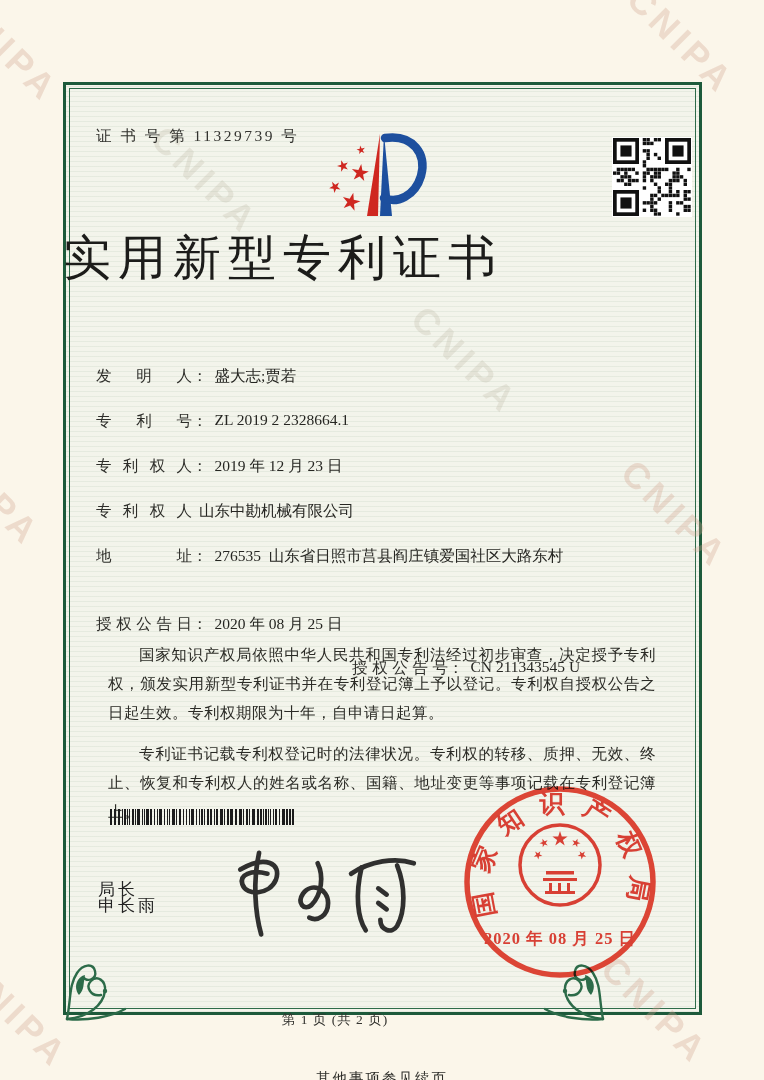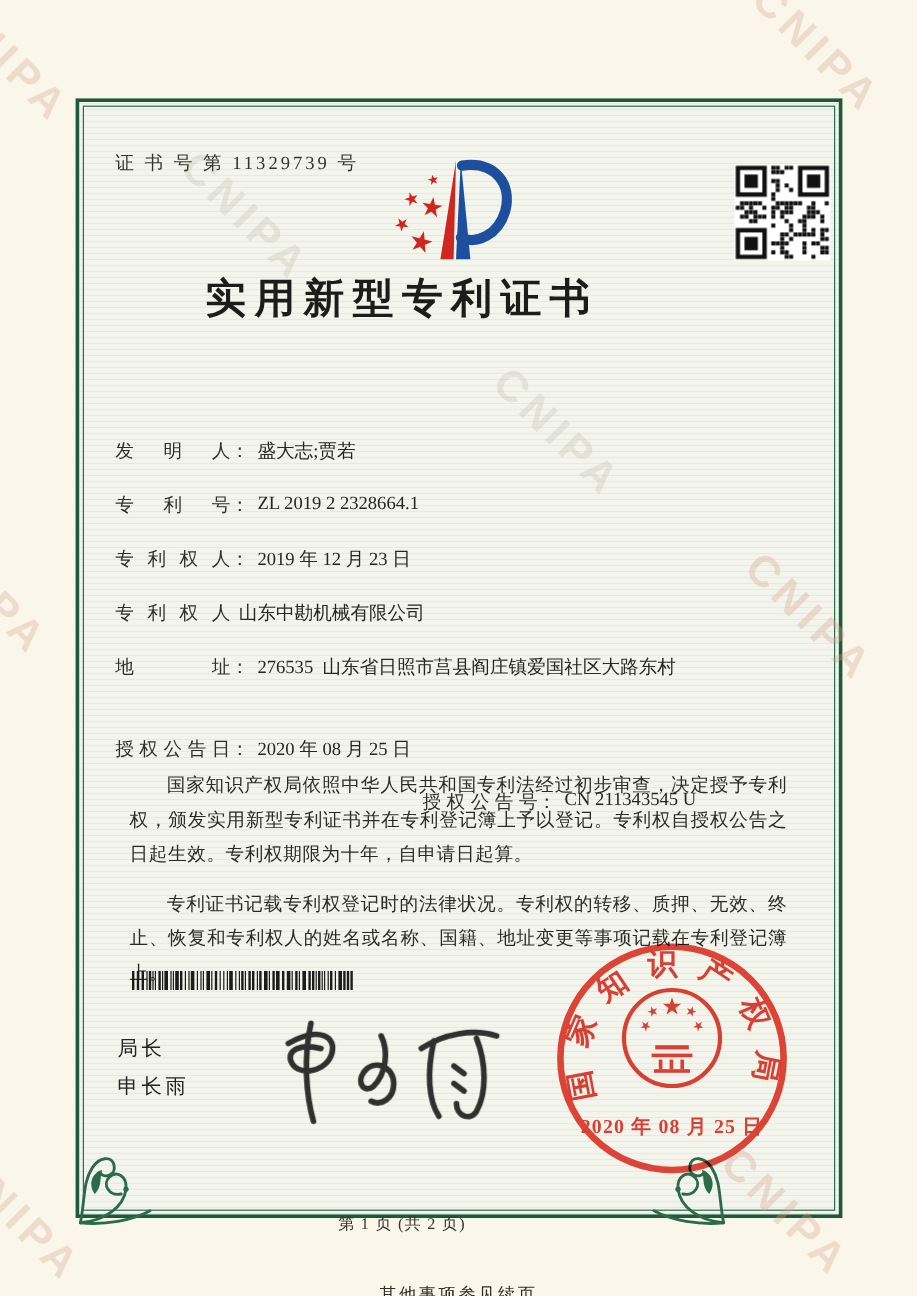--- a/index.html
+++ b/index.html
@@ -53,22 +53,21 @@
   }
   
   .cert-no{
     position:absolute;left:33px;top:44px;
     font-size:15.5px;letter-spacing:2.5px;color:#33332f;
   }
   .logo{position:absolute;left:250px;top:44px;width:122px;height:98px;}
   .qr{position:absolute;left:549px;top:55px;width:78px;height:78px;background:#fff;padding:1px;}
   .title{
     position:absolute;left:0;top:144px;width:100%;
-    text-align:center;
-    font-size:34px;font-weight:bold;letter-spacing:7px;
+    font-size:48px;font-weight:normal;letter-spacing:7px;
     color:#1c1c1a;
   }
   
   .row{position:absolute;left:33px;width:580px;font-size:15.5px;white-space:nowrap;}
   .r1{top:238px}.r2{top:284px}.r3{top:329px}.r4{top:374px}.r5{top:419px}.r6{top:464px}.r7{top:532px}
   .lbl{
     display:inline-block;width:96px;
     text-align:justify;text-align-last:justify;
     vertical-align:top;color:#2e2e2a;
   }
@@ -83,21 +82,21 @@
   }
   .body-text p{margin:12px;text-indent:2em;}
   
   .barcode{position:absolute;left:45px;top:727px;width:190px;height:16px;}
   
   .signer{
     position:absolute;left:35px;
     font-family:"Liberation Sans", sans-serif;
     font-size:17px;letter-spacing:3px;color:#232323;
   }
-  .signer-title{top:780px;}
+  .signer-title{top:796px;}
   .signer-name{top:812px;}
   .autograph{position:absolute;left:158px;top:752px;width:210px;height:115px;}
   
   .seal{
     position:absolute;left:398px;top:701px;width:200px;height:200px;
     mix-blend-mode:multiply;opacity:0.95;
   }
   .seal text{font-family:"Liberation Serif", serif;font-weight:bold;}
   
   .page-no{

